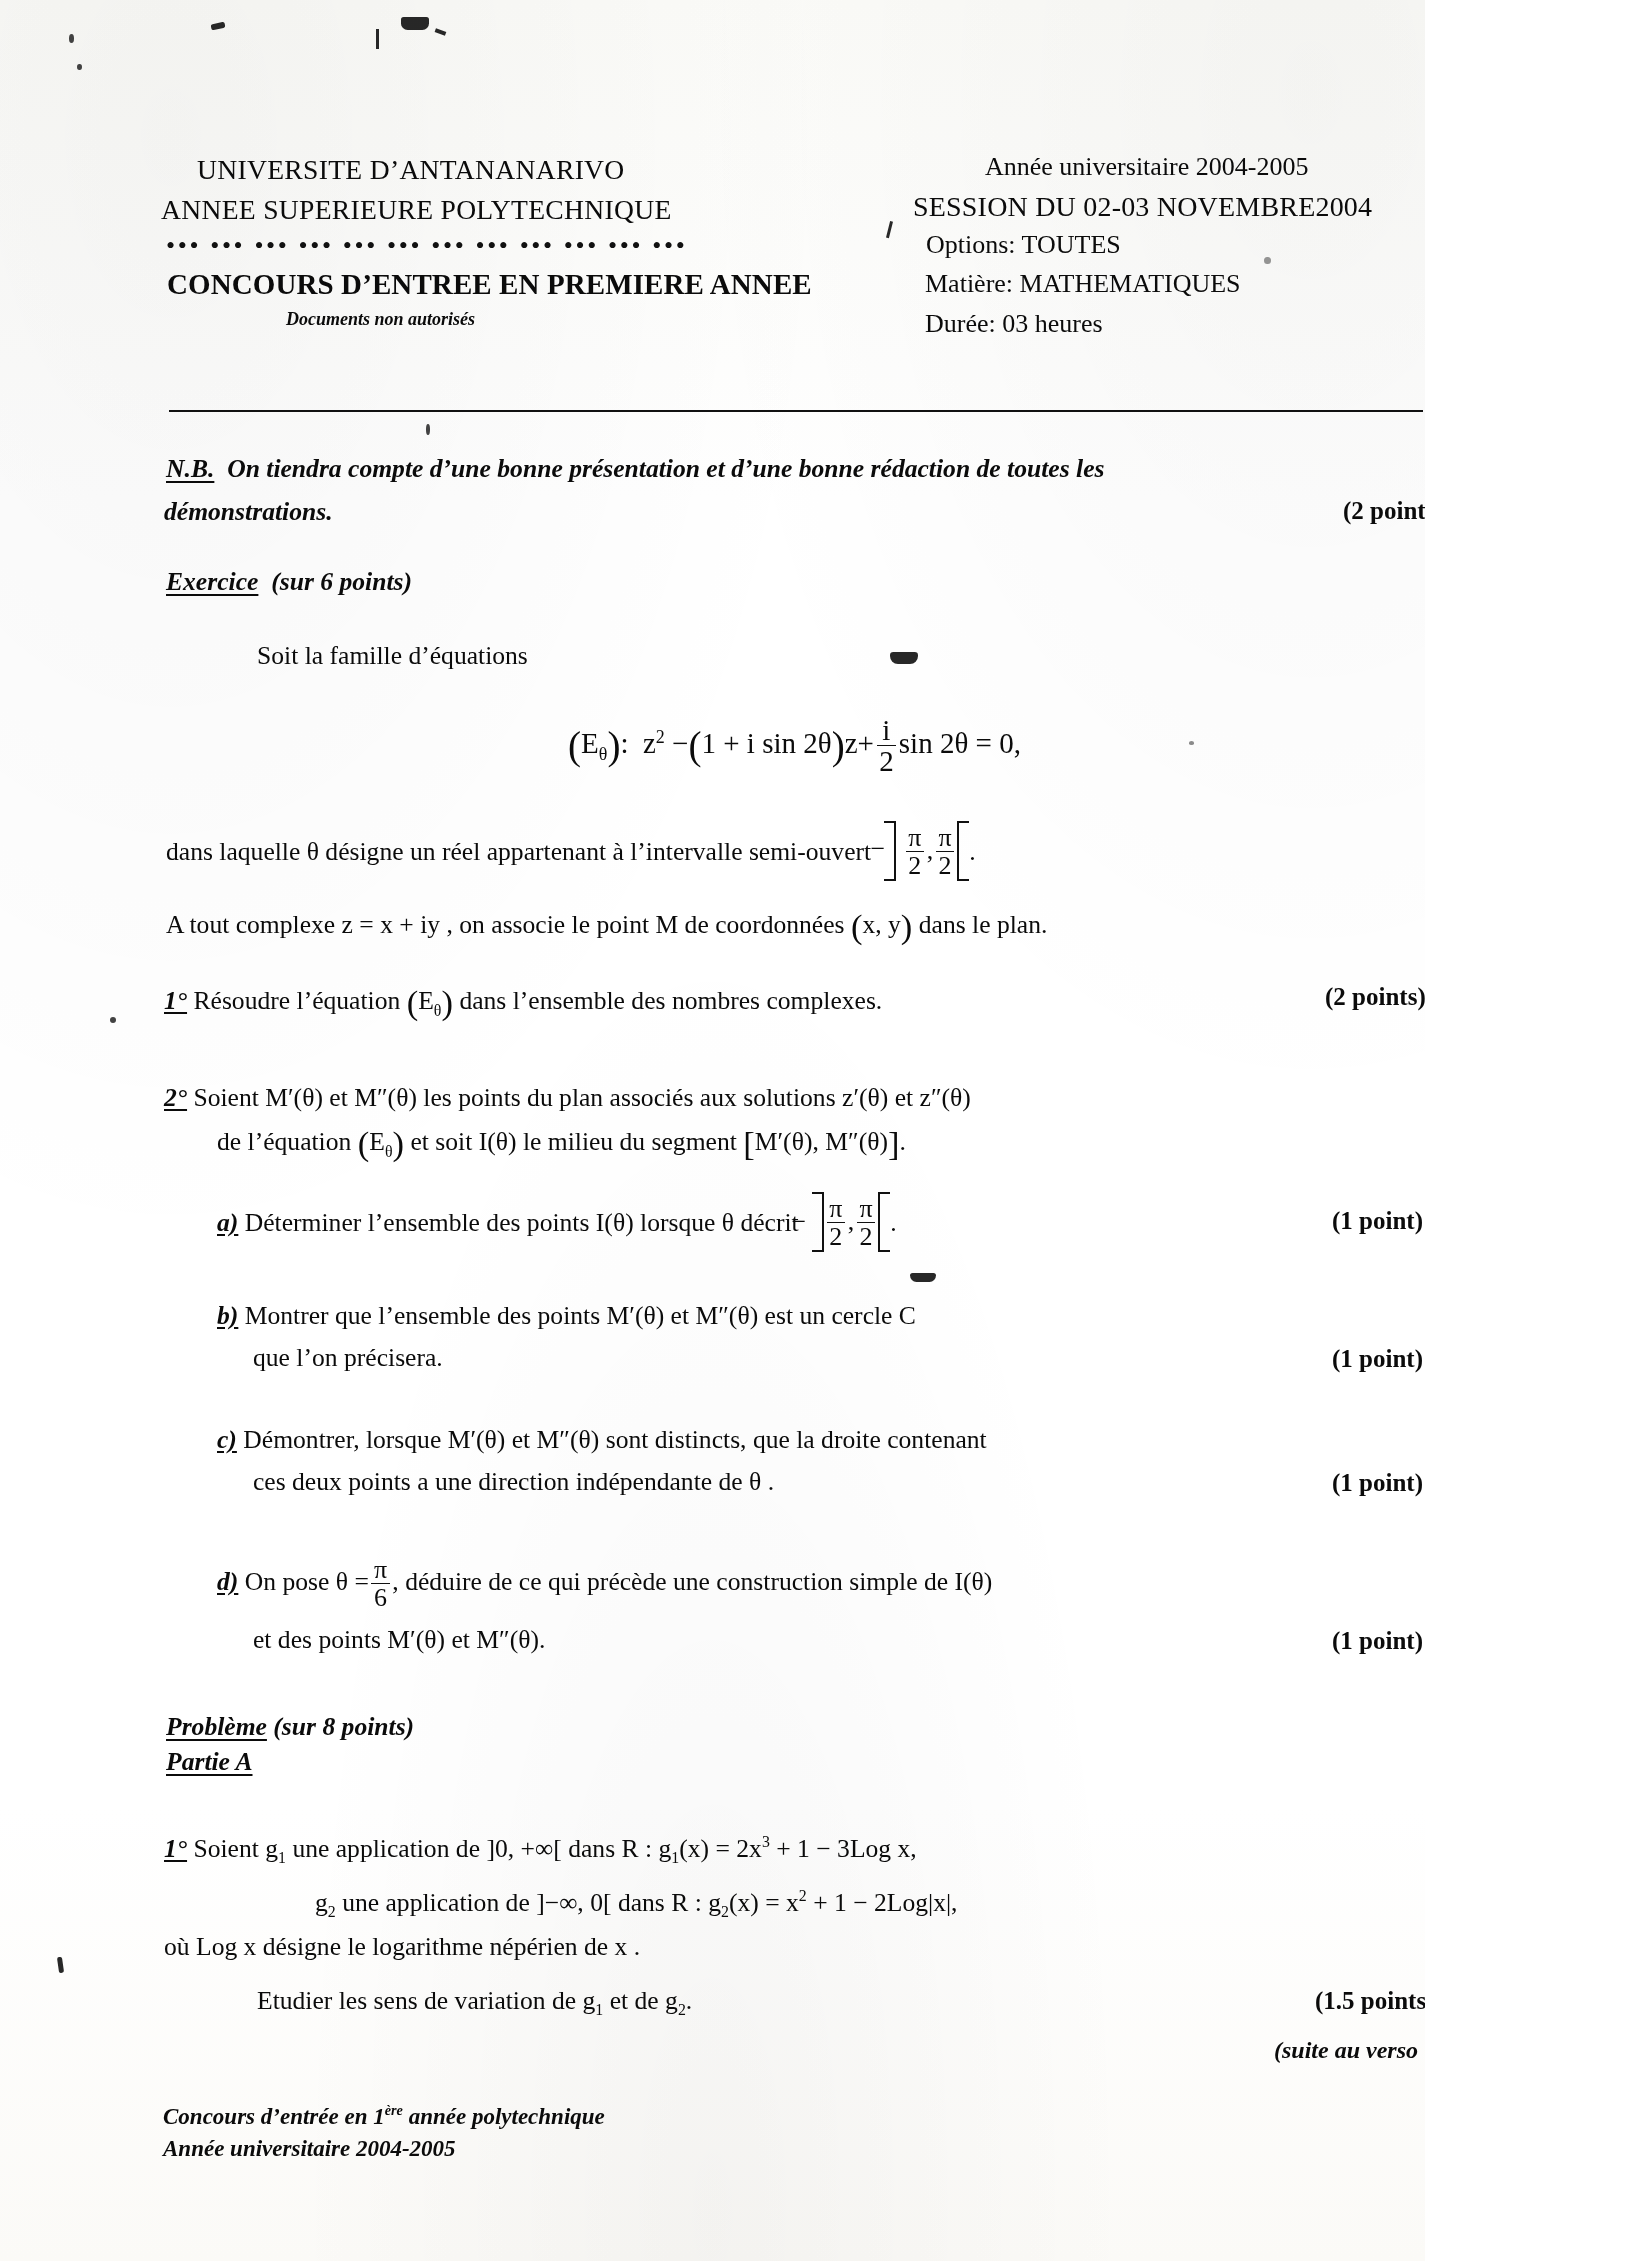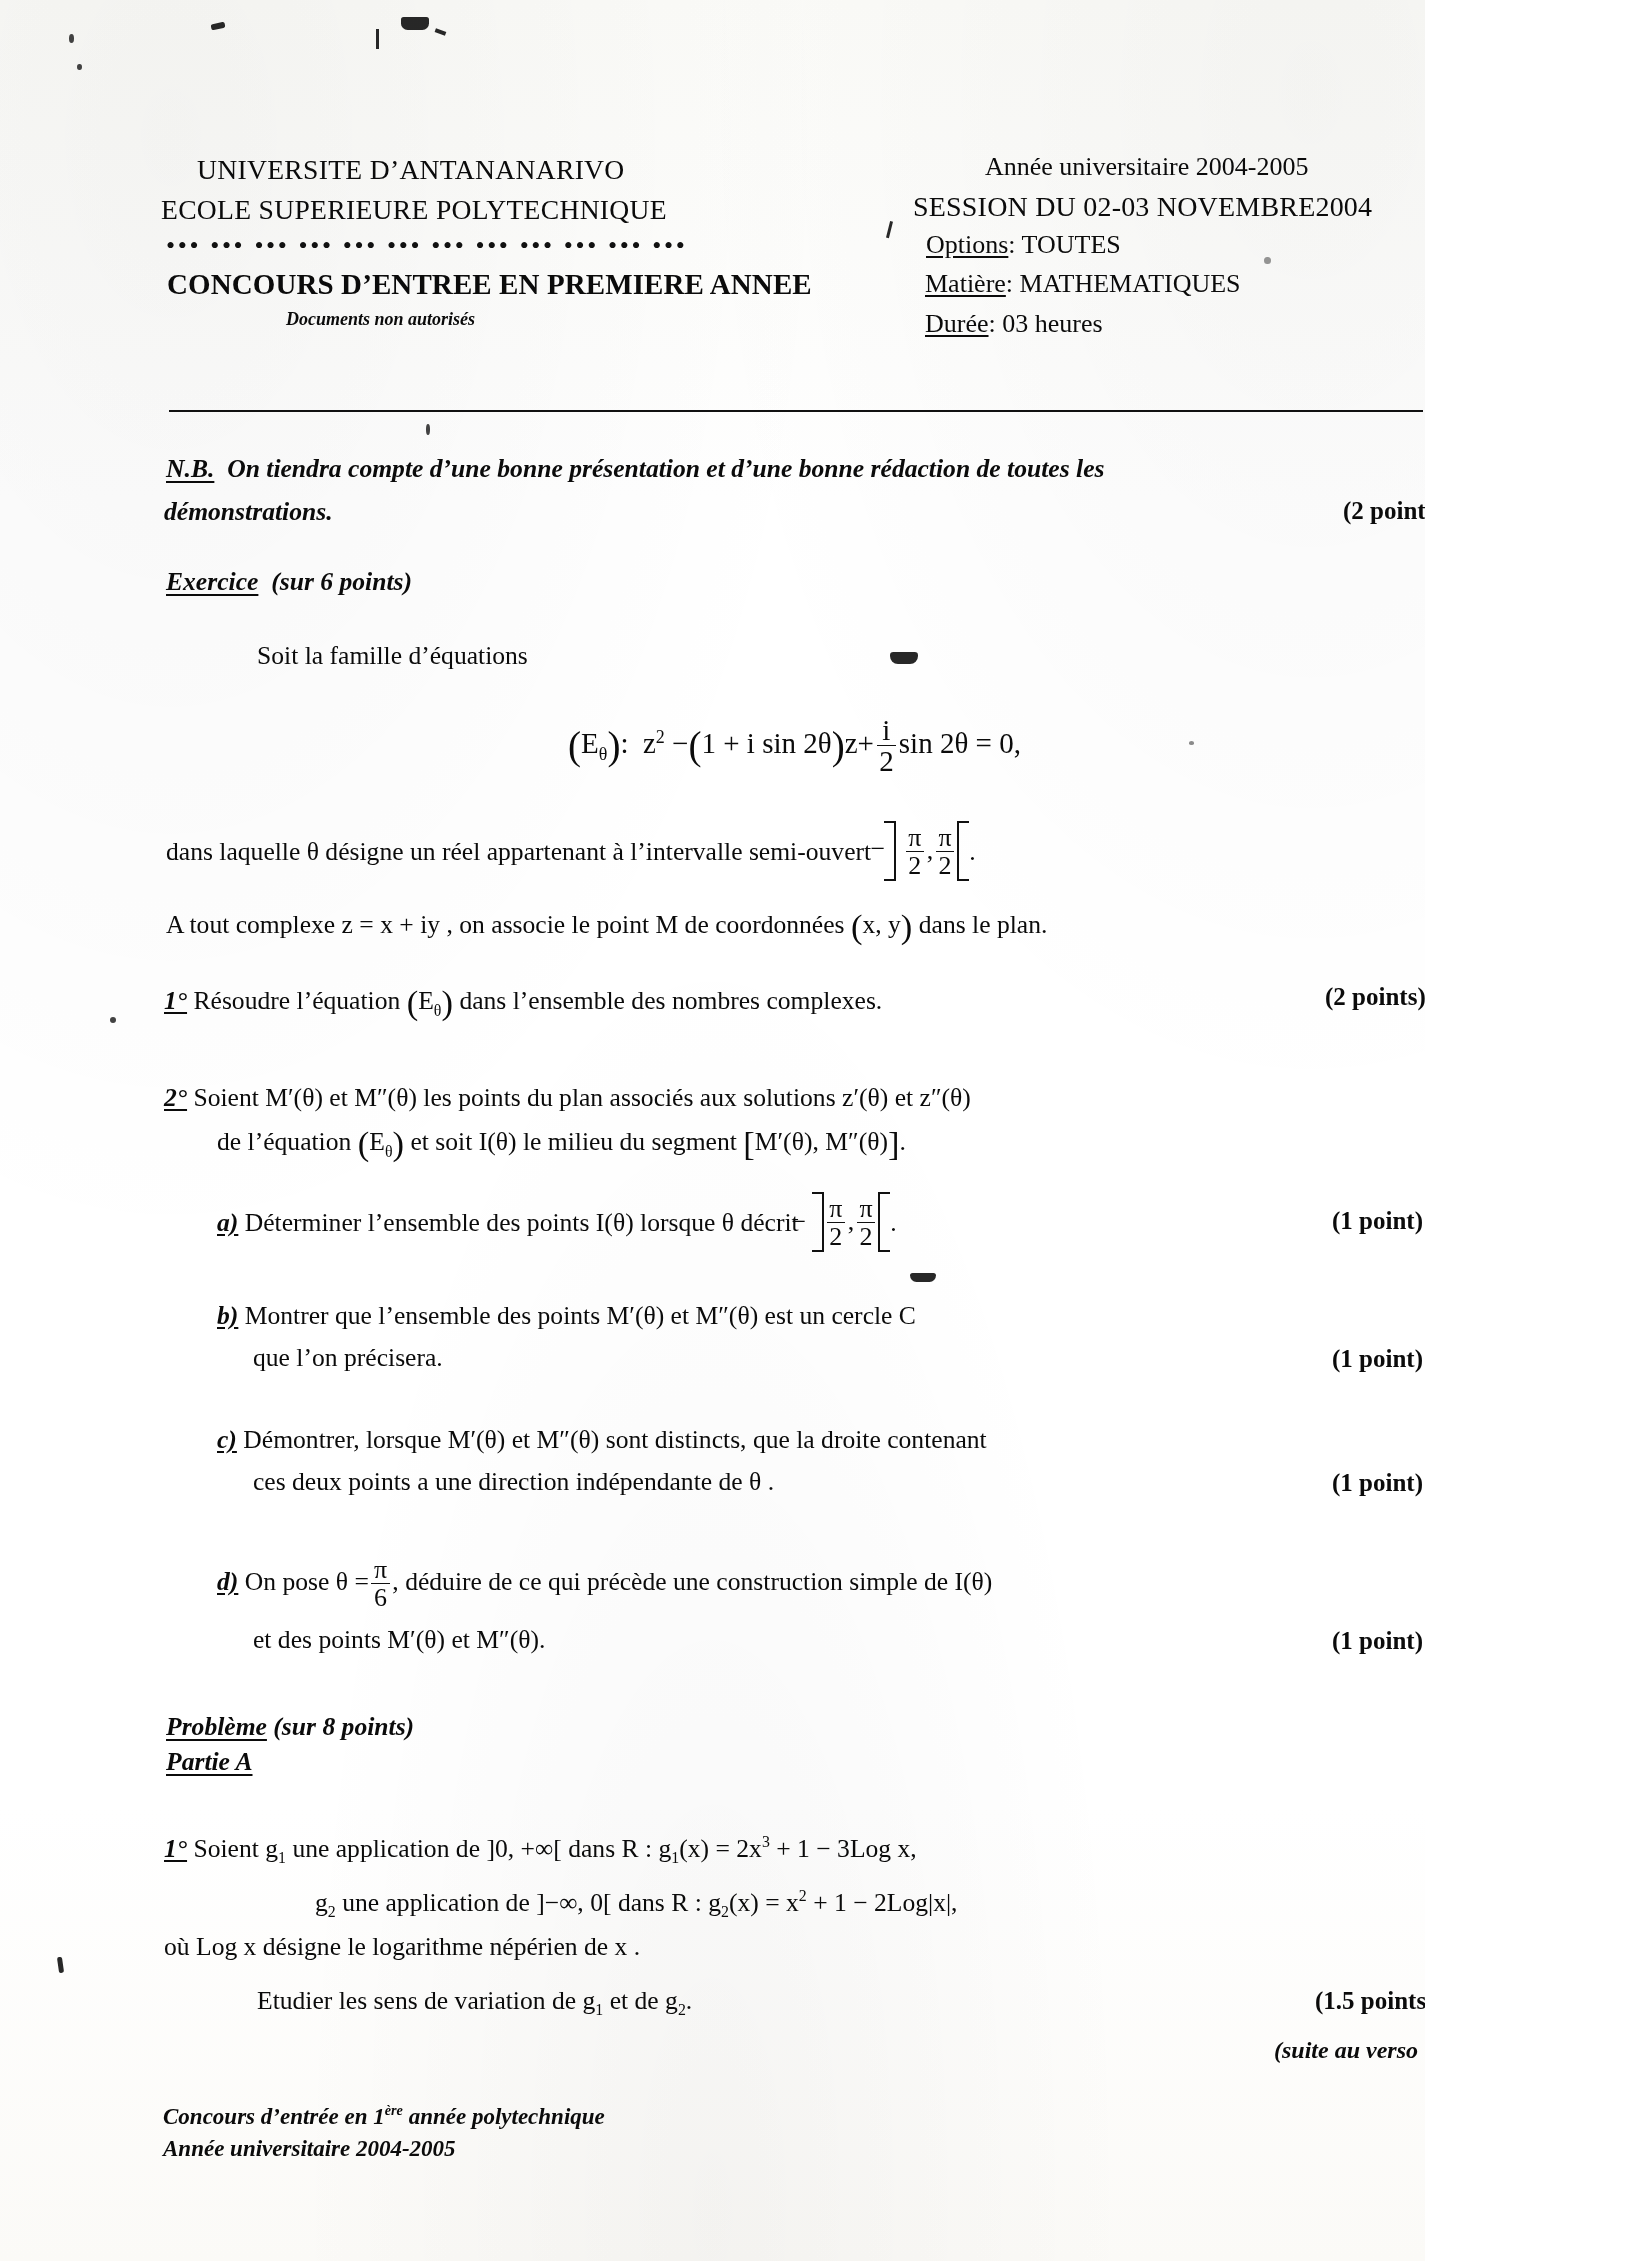--- a/index.html
+++ b/index.html
@@ -57,21 +57,20 @@
   .hdr-right {
     font-size: 26px;
     white-space: nowrap;
   }
   .hdr-right-caps {
     font-size: 28px;
     white-space: nowrap;
     letter-spacing: 0.2px;
   }
   .ulbl {
-    text-decoration: underline;
     text-underline-offset: 3.3px;
   }
 
   .rule {
     background: #111;
     height: 2px;
   }
 
   
   .bodytext {
@@ -186,21 +185,21 @@
   <div class="blob" style="left:211px; top:23px; width:14.4px; height:5.9px; transform:rotate(-12deg); border-radius:2px;"></div>
   <div class="blob" style="left:401px; top:17px; width:27.6px; height:13px; border-radius:2.6px 2.6px 6.6px 6.6px;"></div>
   <div class="blob" style="left:435px; top:29.6px; width:10.5px; height:3.9px; transform:rotate(20deg);"></div>
   <div class="blob" style="left:376px; top:29px; width:2.6px; height:19.7px;"></div>
   <div class="speck" style="left:1436px; top:49px; width:5.9px; height:5.9px;"></div>
   <div class="blob" style="left:1529px; top:72px; width:19.7px; height:5.3px; transform:rotate(22deg); border-radius:2px;"></div>
   <div class="speck" style="left:1597px; top:80px; width:4.6px; height:4.6px;"></div>
 
   <div class="abs hdr-left-1" style="left:197px; top:154px;">UNIVERSITE D’ANTANANARIVO</div>
 
-  <div class="abs hdr-left-2" style="left:161px; top:194px;">ECOLE SUPERIEURE POLYTECHNIQUE</div>
+  <div class="abs hdr-left-2" style="left:161px; top:194px;">ANNEE SUPERIEURE POLYTECHNIQUE</div>
 
   <div class="abs dots-line" style="left:166px; top:231px;">••• ••• ••• ••• ••• ••• ••• ••• ••• ••• ••• •••</div>
 
   <div class="abs hdr-concours" style="left:167px; top:268px;">CONCOURS D’ENTREE EN PREMIERE ANNEE</div>
 
   <div class="abs hdr-docs" style="left:286px; top:309px;">Documents non autorisés</div>
 
   <div class="abs hdr-right" style="left:985px; top:152px;">Année universitaire 2004-2005</div>
 
   <div class="abs hdr-right-caps" style="left:913px; top:191px;">SESSION DU  02-03 NOVEMBRE2004</div>

